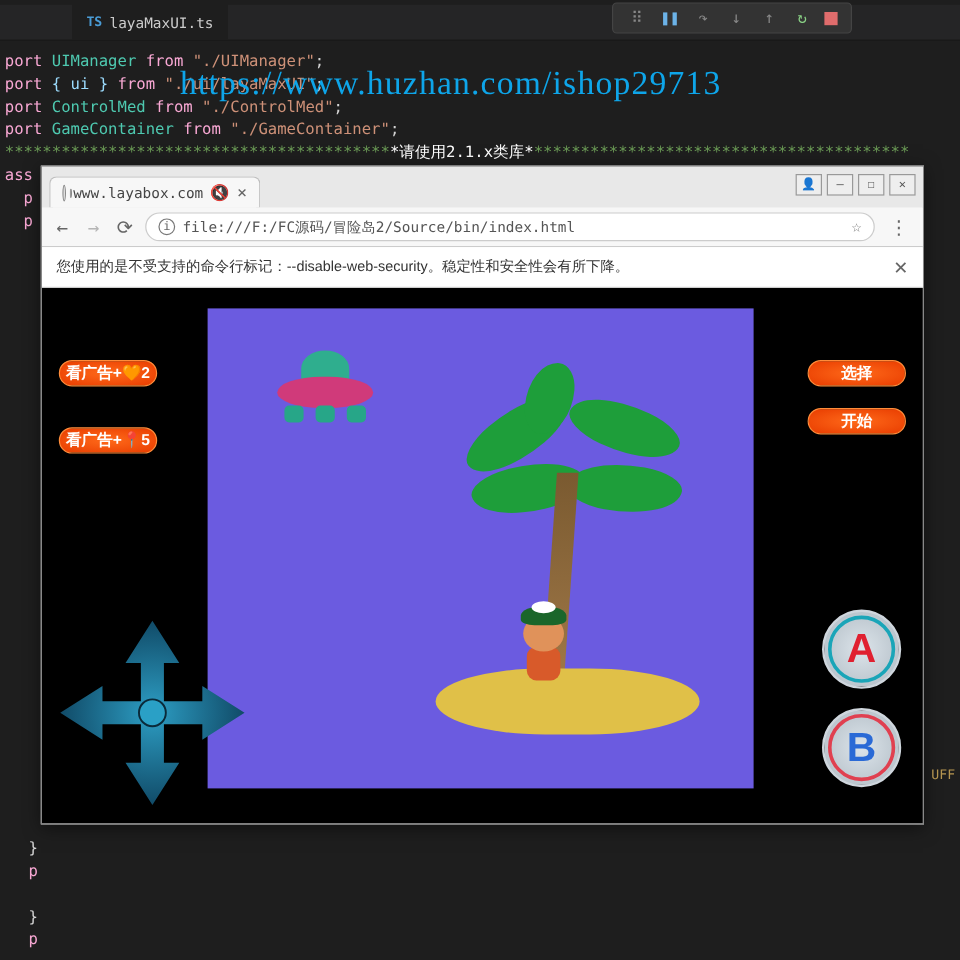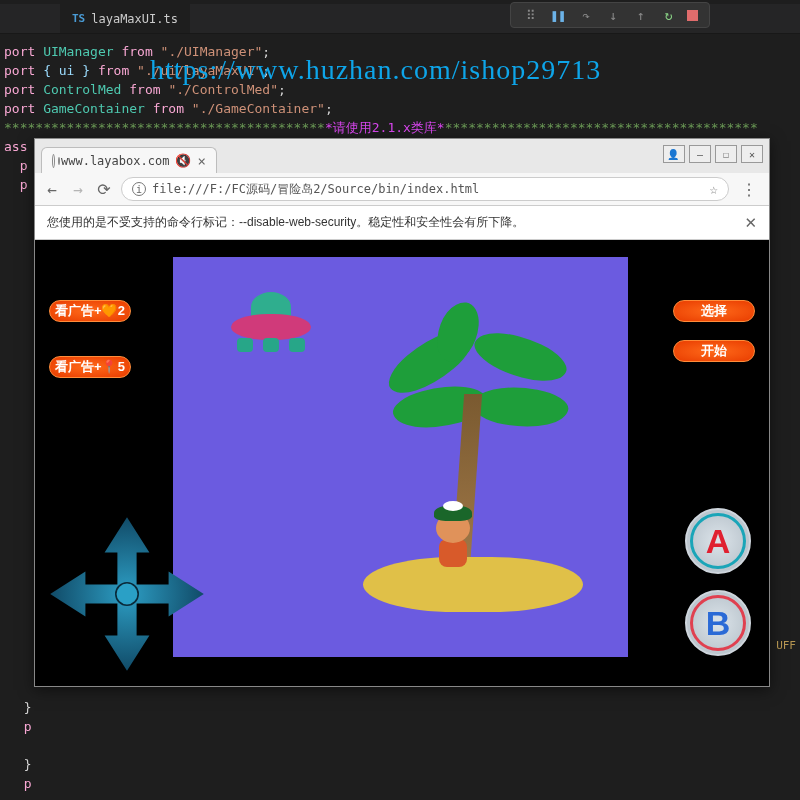--- a/index.html
+++ b/index.html
@@ -13,21 +13,21 @@
     position: relative;
   }
   .editor-bg { position: absolute; inset: 0; padding: 4px 0 0 0; }
   .tab-bar { height: 30px; display: flex; align-items: center; padding-left: 60px; background: #252526; border-bottom: 1px solid #181818; }
   .tab { height: 100%; background: #1e1e1e; padding: 0 12px; display: flex; align-items: center; gap: 6px; color: #ccc; font-size: 12px; }
   .ts-icon { color: #4a9cd6; font-weight: bold; font-size: 11px; }
   .code-area { padding: 8px 4px 0 4px; line-height: 19px; font-size: 13px; white-space: pre; }
   .kw { color: #f9a8d4; }
   .cls { color: #4ec9b0; }
   .str { color: #ce9178; }
-  .cm  { color: #d946ef; }
+  .cm  { color: #ffffff; }
   .var { color: #9cdcfe; }
   .comment-stars { color: #6a9955; }
   .watermark {
     position: absolute; top: 54px; left: 150px;
     color: #0ea5e9; font-size: 28px; font-family: "SimSun", serif;
     letter-spacing: 1px; pointer-events: none;
   }
 
   
   .debug-bar {

